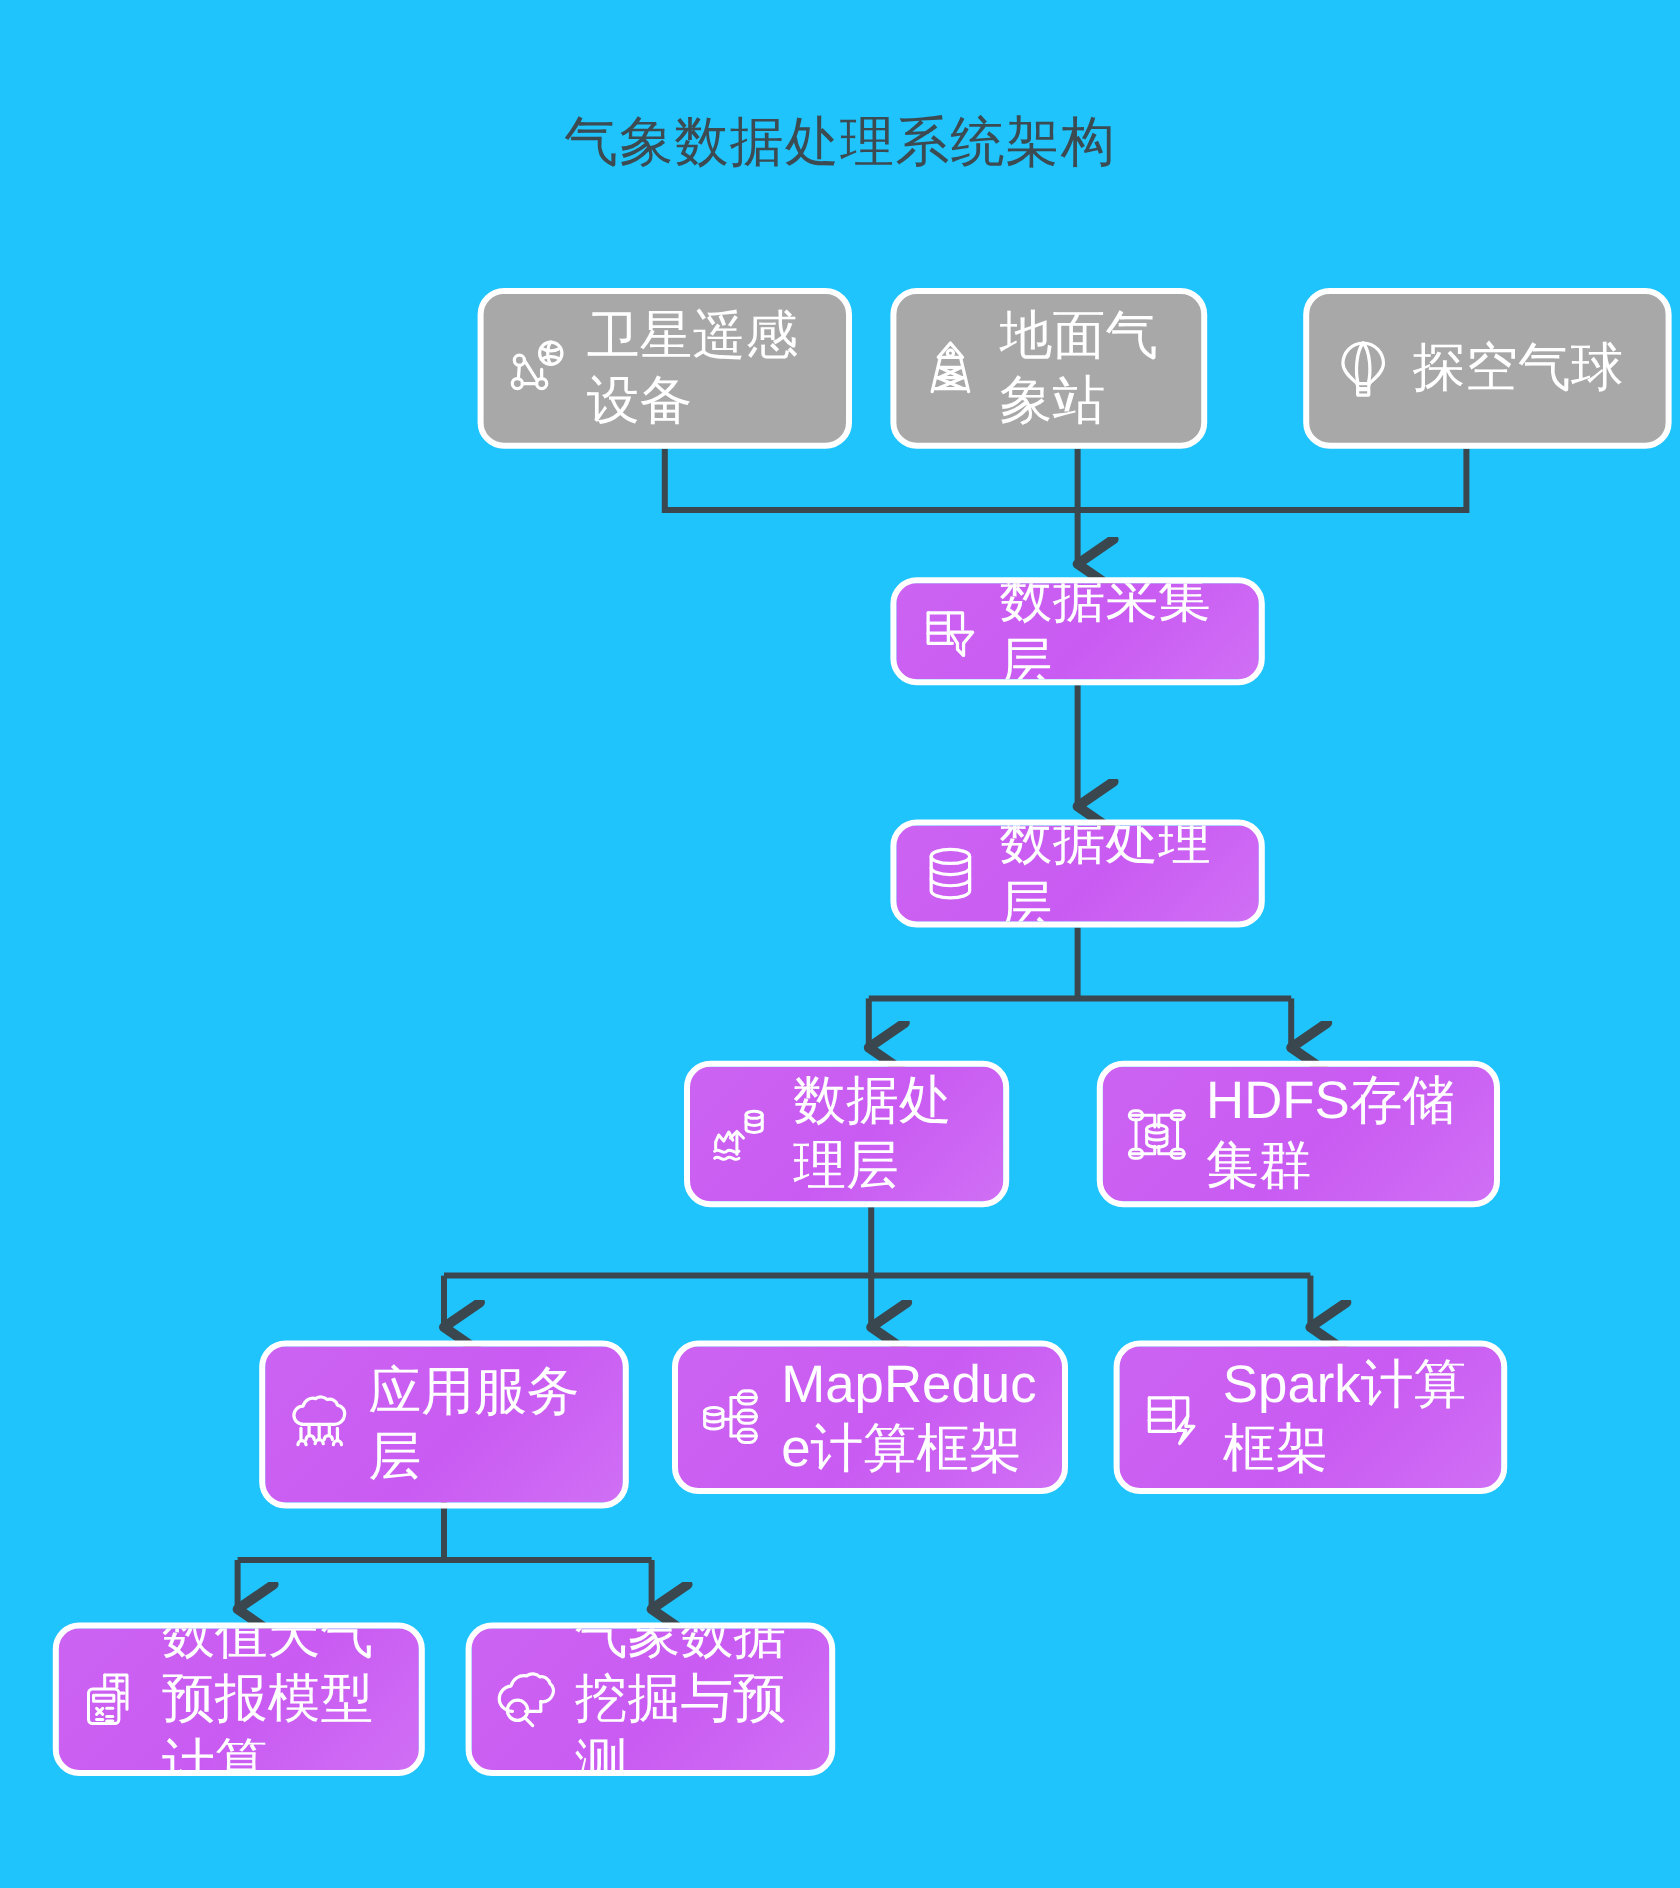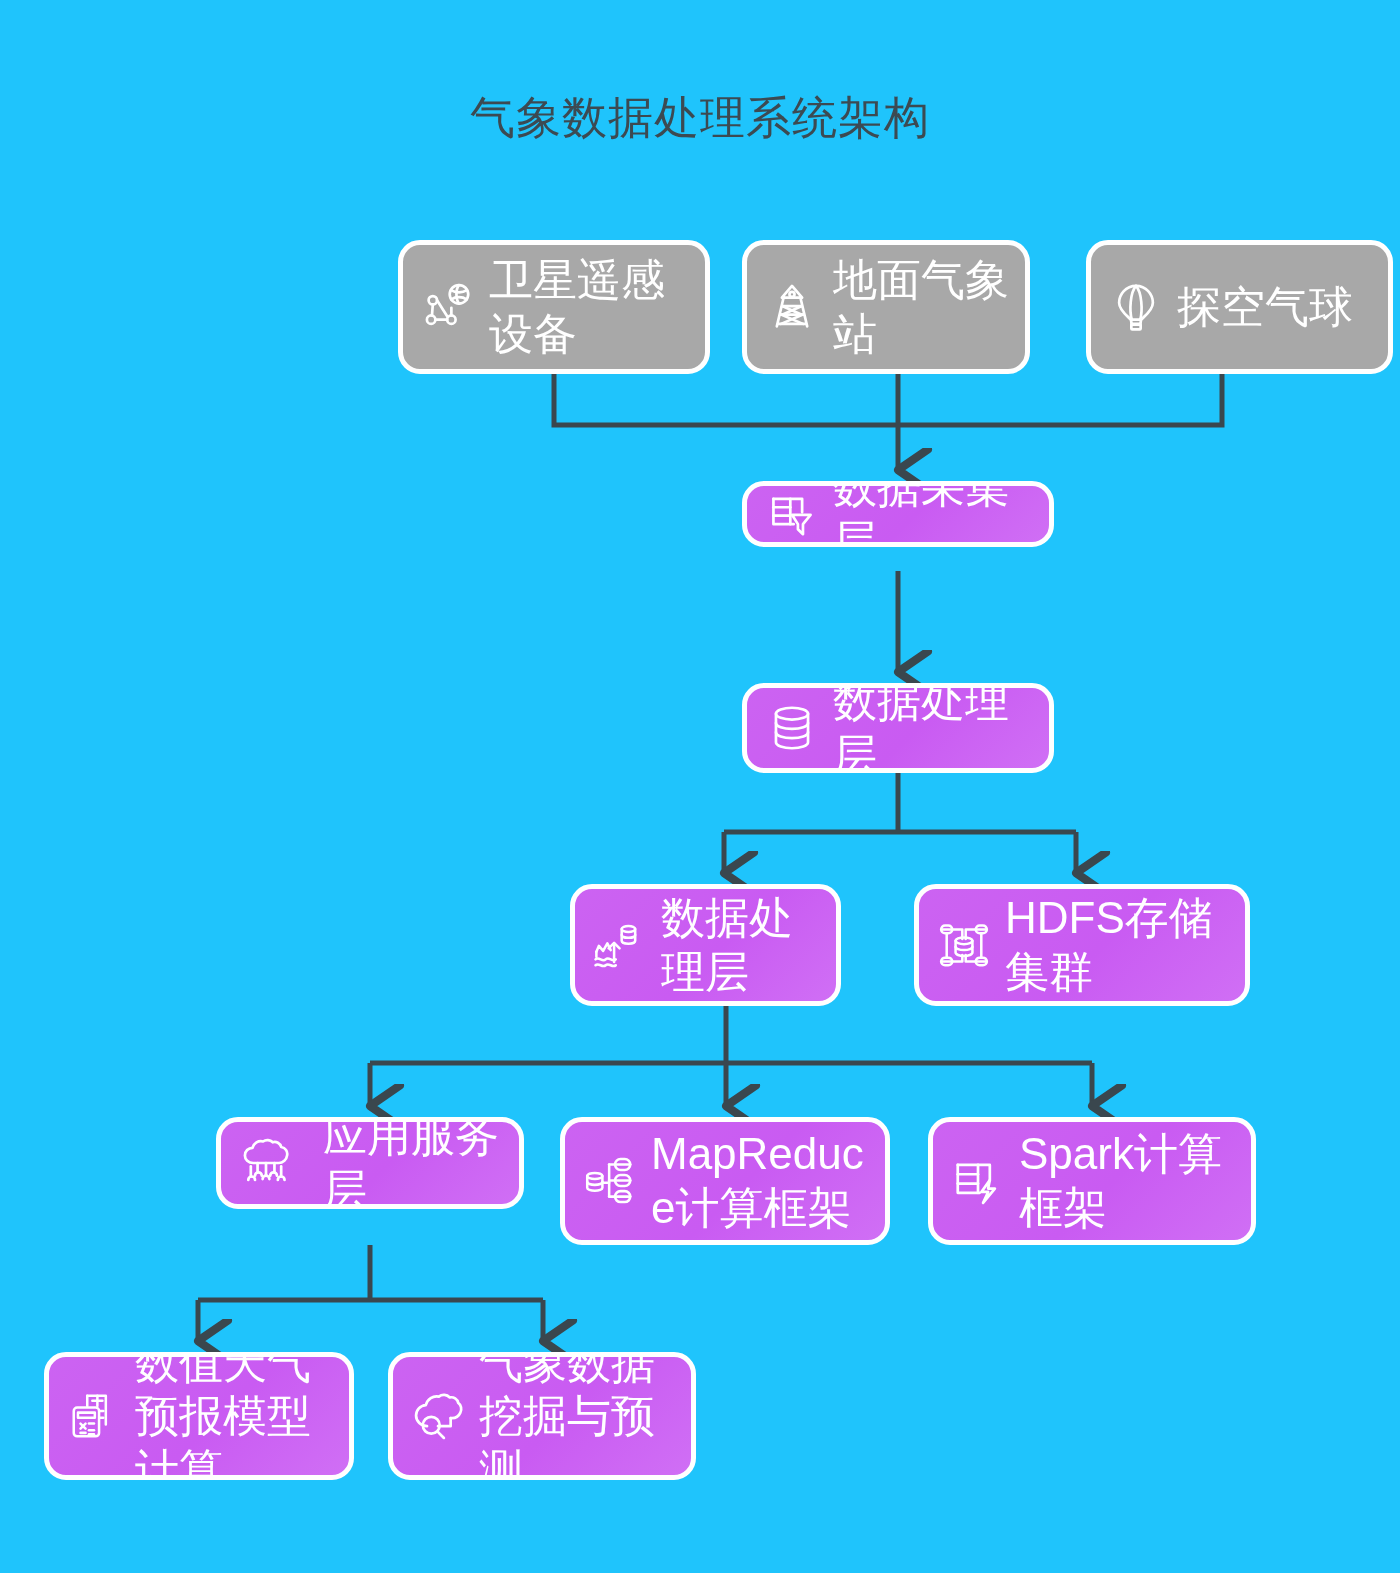--- a/index.html
+++ b/index.html
@@ -131,21 +131,21 @@
         <circle cx="36" cy="47" r="5"></circle>
         <path d="M14 29 L13 42"></path>
         <path d="M19 24 L31 43"></path>
         <path d="M17 47 L31 47"></path>
         <path d="M36 42 L36 33"></path>
       </svg>
     </span>
     <span class="lbl">卫星遥感设备</span>
   </div>
 
-  <div class="node src" style="left:742px; top:240px; width:288px; height:134px;">
+  <div class="node src" style="left:742px; top:240px; width:264px; height:134px;">
     <span class="ico">
       <svg viewBox="0 0 64 64" fill="none" stroke="#fff" stroke-width="3.2" stroke-linecap="round" stroke-linejoin="round">
         <path d="M32 7 L44 21 L20 21 Z"></path>
         <circle cx="32" cy="17" r="3"></circle>
         <path d="M22 21 L14 55"></path>
         <path d="M42 21 L50 55"></path>
         <path d="M20.5 31 L43.5 31"></path>
         <path d="M18.5 41 L45.5 41"></path>
         <path d="M16 52 L48 52"></path>
         <path d="M21 31 L43 41"></path>
@@ -163,21 +163,21 @@
         <path d="M32 7 C20 7 12 17 12 27 C12 36 22 43 26 47 L38 47 C42 43 52 36 52 27 C52 17 44 7 32 7 Z"></path>
         <path d="M32 7 C25 15 24 36 27 47"></path>
         <path d="M32 7 C39 15 40 36 37 47"></path>
         <path d="M26 47 L27 53 L37 53 L38 47"></path>
         <rect x="26.5" y="52" width="11" height="6.5" rx="1"></rect>
       </svg>
     </span>
     <span class="lbl">探空气球</span>
   </div>
 
-  <div class="node proc" style="left:742px; top:481px; width:312px; height:66px;">
+  <div class="node proc" style="left:742px; top:481px; width:312px; height:90px;">
     <span class="ico">
       <svg viewBox="0 0 64 64" fill="none" stroke="#fff" stroke-width="3.2" stroke-linecap="round" stroke-linejoin="round">
         <path d="M10 14 L10 44 L34 44"></path>
         <path d="M10 24 L30 24"></path>
         <path d="M10 34 L30 34"></path>
         <path d="M10 14 L44 14 L44 30"></path>
         <path d="M30 14 L30 44"></path>
         <path d="M32 33 L54 33 L45 44 L45 56 L39 50 L39 44 Z"></path>
       </svg>
     </span>
@@ -231,21 +231,21 @@
         <path d="M52.5 18 L52.5 47"></path>
         <path d="M18 13.5 L30 13.5 L30 25"></path>
         <path d="M46 13.5 L34 13.5 L34 25"></path>
         <path d="M18 51.5 L30 51.5 L30 44"></path>
         <path d="M46 51.5 L34 51.5 L34 44"></path>
       </svg>
     </span>
     <span class="lbl">HDFS存储集群</span>
   </div>
 
-  <div class="node proc" style="left:216px; top:1117px; width:308px; height:92px;gap:16px;">
+  <div class="node proc" style="left:216px; top:1117px; width:308px; height:140px;">
     <span class="ico">
       <svg viewBox="0 0 64 64" fill="none" stroke="#fff" stroke-width="3.2" stroke-linecap="round" stroke-linejoin="round">
         <path d="M17 32 C11 32 7 28 7 23 C7 18 11 14 16 14 C17.5 8.5 23 5 28.5 6.5 C32 4 37 4.5 40 7.5 C44 6 49 8.5 50 13 C55 14 58 18 57 23 C56.5 28 52 32 47 32 Z"></path>
         <path d="M32 32 L32 47"></path>
         <path d="M22 32 L22 43"></path>
         <path d="M42 32 L42 43"></path>
         <path d="M14 36 L14 48"></path>
         <path d="M50 36 L50 48"></path>
         <path d="M11 52 C11 49.8 12.8 48 15 48 C17.2 48 19 49.8 19 52"></path>
         <path d="M19 47 C19 44.8 20.8 43 23 43 C25.2 43 27 44.8 27 47"></path>

